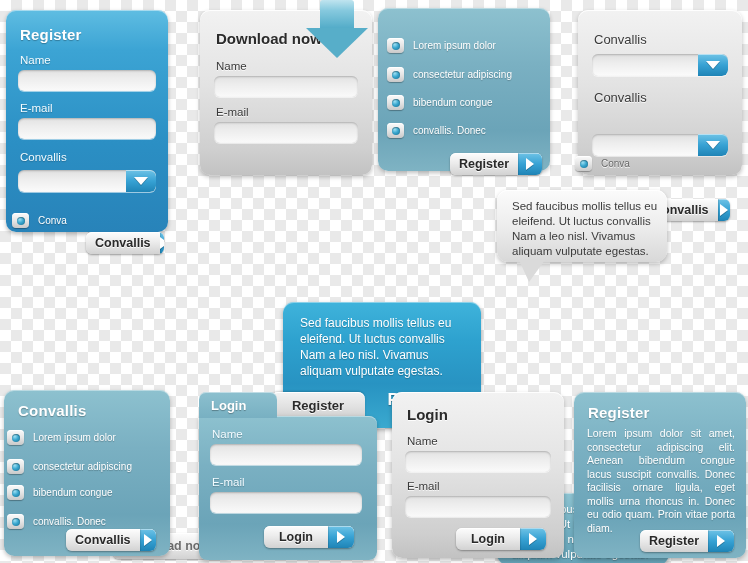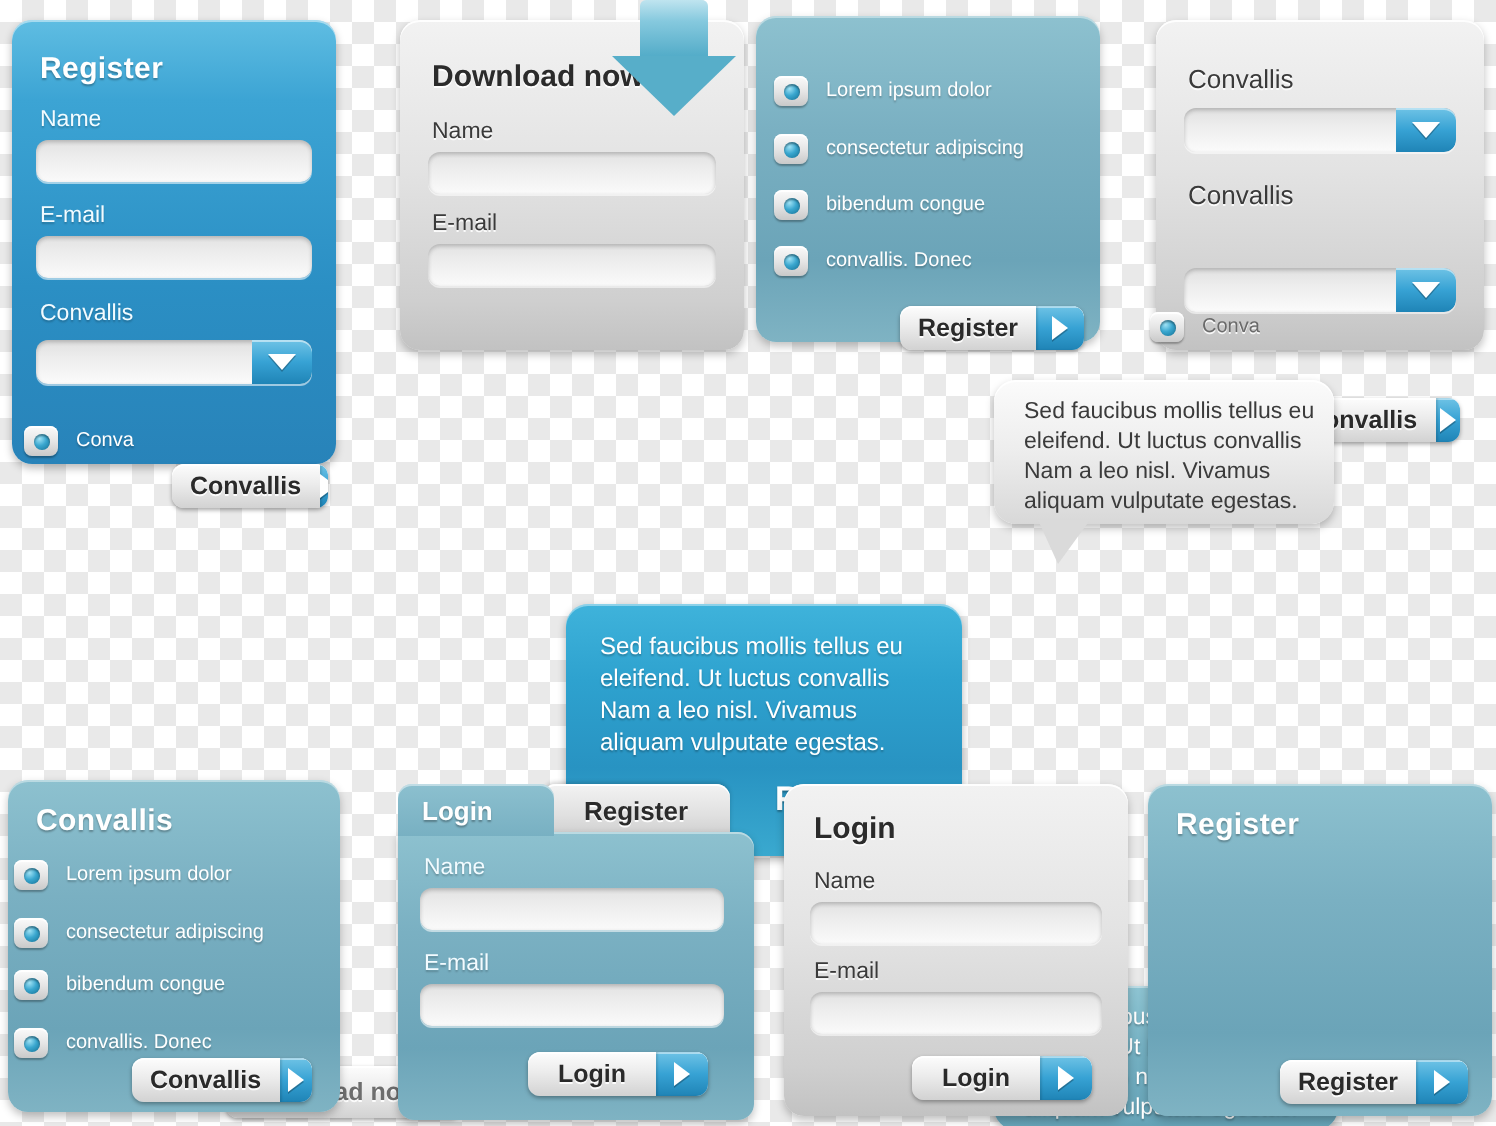--- a/index.html
+++ b/index.html
@@ -373,20 +373,21 @@
       <span class="btxt">Login</span>
       <span class="cap">
           <span class="caret-right"></span>
         </span>
     </div>
   </div>
 
   
   <div class="abs panel panel-teal" style="left:574px;top:392px;width:172px;height:166px;">
     <div class="abs title-light" style="left:14px;top:12px;">Register</div>
+    <div class="abs" style="left:13px;top:35px;width:148px;font-size:10.5px;line-height:13.5px;color:#ffffff;text-align:justify;text-shadow:0 1px 1px rgba(0,0,0,.22);">Lorem ipsum dolor sit amet, consectetur adipiscing elit. Aenean bibendum congue lacus suscipit convallis. Donec facilisis ornare ligula, eget mollis urna rhoncus in. Donec eu odio quam. Proin vitae porta diam.</div>
     <div class="abs btn" style="left:66px;top:138px;width:94px;">
       <span class="btxt">Register</span>
       <span class="cap">
           <span class="caret-right"></span>
         </span>
     </div>
   </div>
 
 </div>
 

